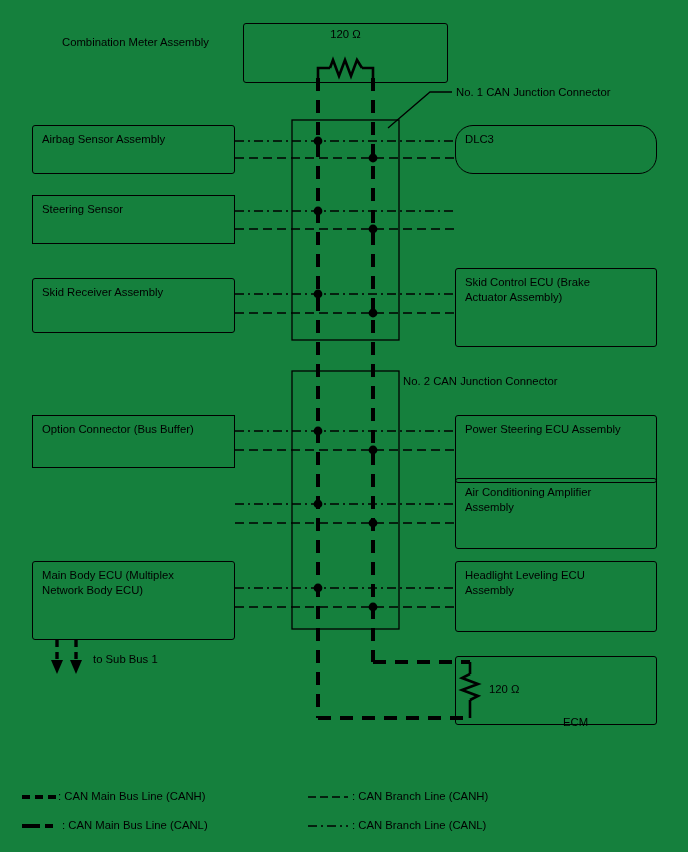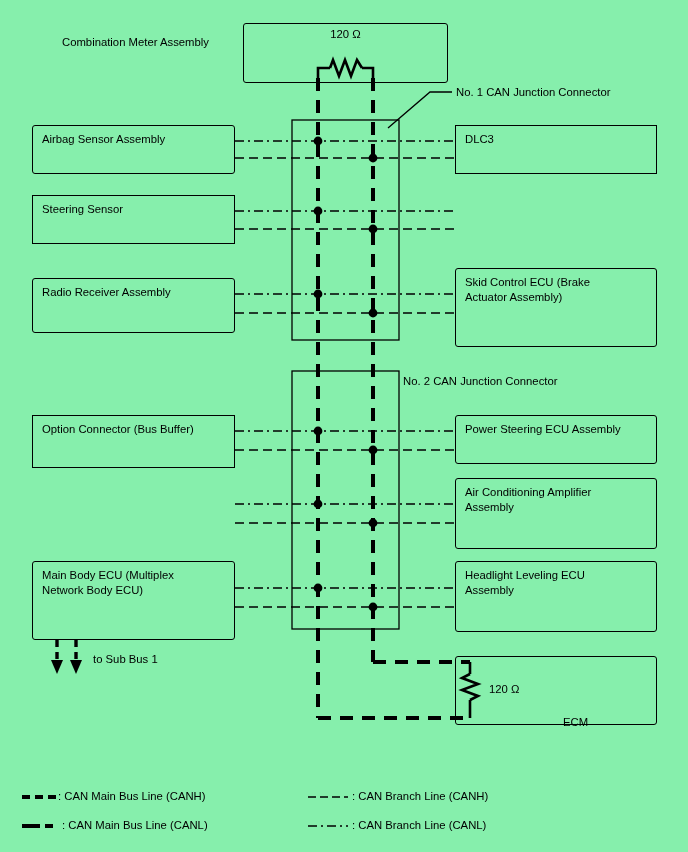--- a/index.html
+++ b/index.html
@@ -8,21 +8,21 @@
     background: #ffffff;
   }
   body {
     font-family: "Liberation Sans", sans-serif;
     color: #000000;
   }
   #diagram-root {
     position: relative;
     width: 688px;
     height: 852px;
-    background: #86efac;
+    background: #15803d;
     overflow: hidden;
   }
   #wire-layer {
     position: absolute;
     left: 0;
     top: 0;
     width: 688px;
     height: 852px;
   }
   .ecu-box {
@@ -151,46 +151,46 @@
 
   <div class="ecu-box rounded" style="left:32px; top:125px; width:203px; height:49px;">
     <div class="ecu-label">Airbag Sensor Assembly</div>
   </div>
 
   <div class="ecu-box square" style="left:32px; top:195px; width:203px; height:49px;">
     <div class="ecu-label">Steering Sensor</div>
   </div>
 
   <div class="ecu-box rounded" style="left:32px; top:278px; width:203px; height:55px;">
-    <div class="ecu-label">Radio Receiver Assembly</div>
+    <div class="ecu-label">Skid Receiver Assembly</div>
   </div>
 
   <div class="ecu-box square" style="left:32px; top:415px; width:203px; height:53px;">
     <div class="ecu-label">Option Connector (Bus Buffer)</div>
   </div>
 
 
   <div class="ecu-box rounded" style="left:32px; top:561px; width:203px; height:79px;">
     <div class="ecu-label">Main Body ECU (Multiplex
 Network Body ECU)</div>
   </div>
 
   <div class="plain-label" style="left:93px; top:652px;">to Sub Bus 1</div>
 
-  <div class="ecu-box square" style="left:455px; top:125px; width:202px; height:49px;">
+  <div class="ecu-box square" style="left:455px; top:125px; width:202px; height:49px;border-radius:18px;">
     <div class="ecu-label">DLC3</div>
   </div>
 
 
   <div class="ecu-box rounded" style="left:455px; top:268px; width:202px; height:79px;">
     <div class="ecu-label">Skid Control ECU (Brake
 Actuator Assembly)</div>
   </div>
 
-  <div class="ecu-box rounded" style="left:455px; top:415px; width:202px; height:49px;">
+  <div class="ecu-box rounded" style="left:455px; top:415px; width:202px; height:68px;">
     <div class="ecu-label">Power Steering ECU Assembly</div>
   </div>
 
   <div class="ecu-box rounded" style="left:455px; top:478px; width:202px; height:71px;">
     <div class="ecu-label">Air Conditioning Amplifier
 Assembly</div>
   </div>
 
   <div class="ecu-box rounded" style="left:455px; top:561px; width:202px; height:71px;text-decoration:underline;">
     <div class="ecu-label">Headlight Leveling ECU

